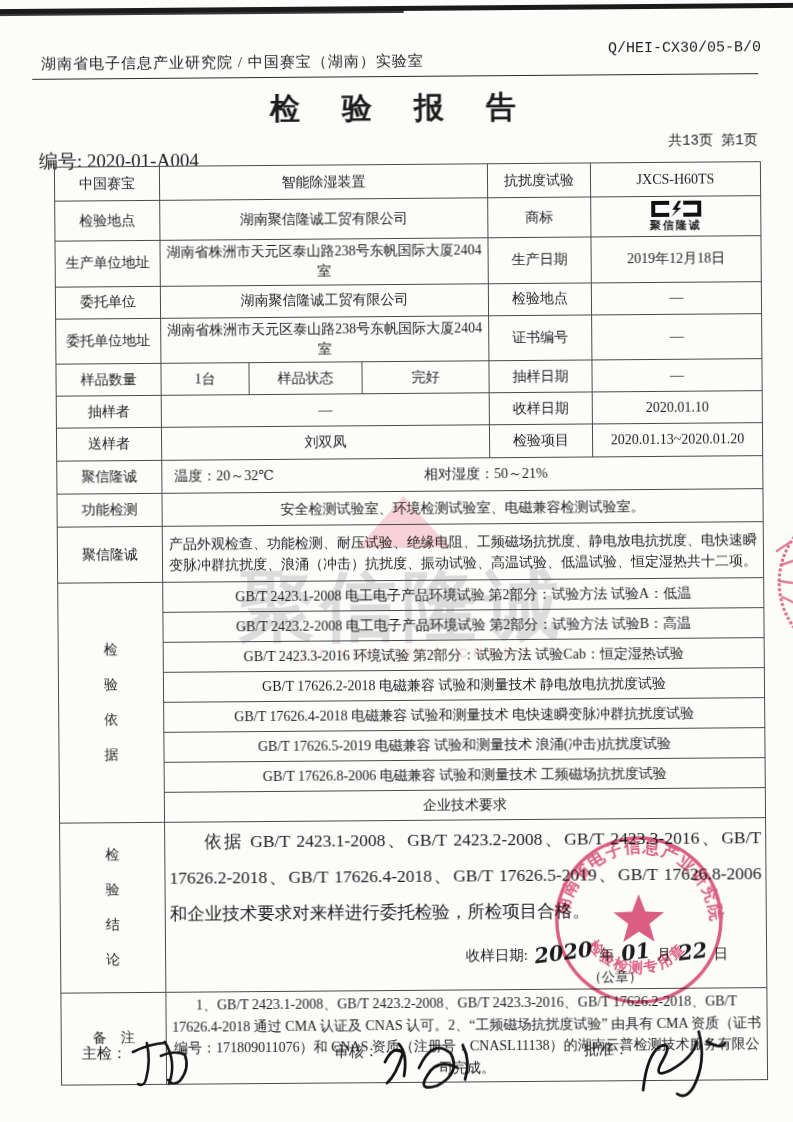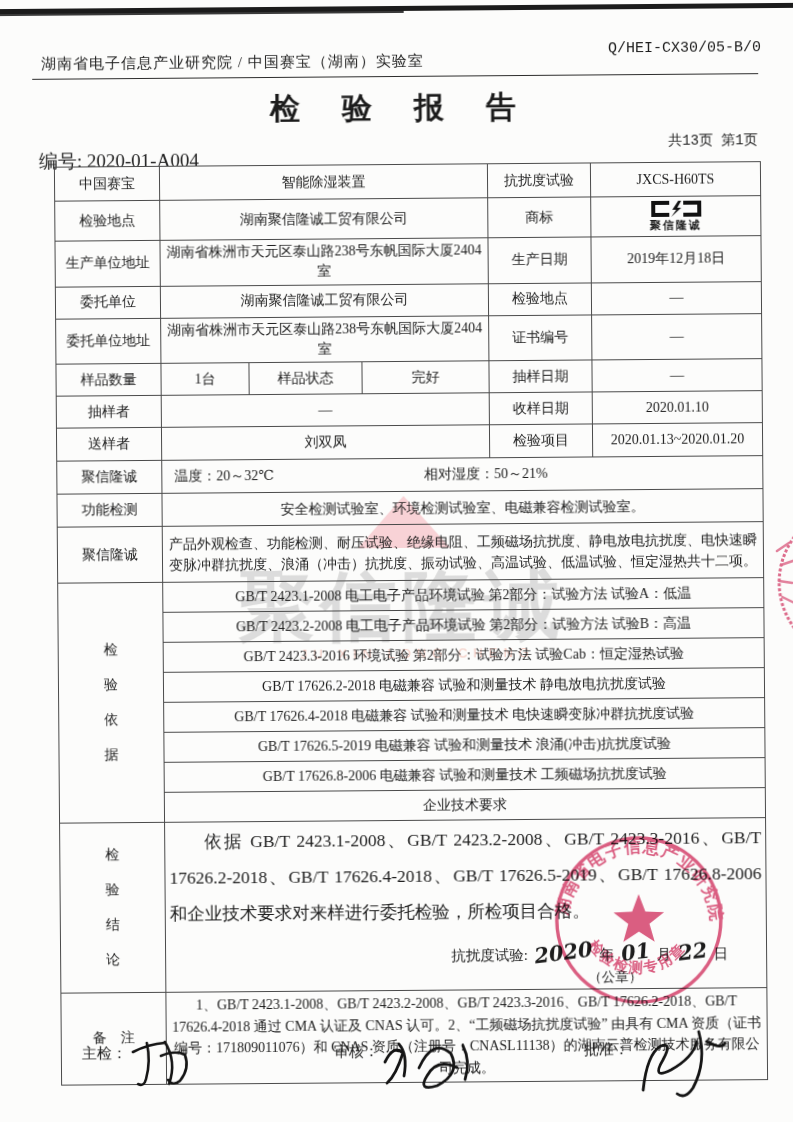--- a/index.html
+++ b/index.html
@@ -198,21 +198,21 @@
         <div class="vstack">
           <span>检</span>
           <span>验</span>
           <span>结</span>
           <span>论</span>
         </div>
       </td>
       <td colspan="5" class="concl">
         <div class="concl-text">依据 GB/T 2423.1-2008、GB/T 2423.2-2008、GB/T 2423.3-2016、GB/T 17626.2-2018、GB/T 17626.4-2018、GB/T 17626.5-2019、GB/T 17626.8-2006 和企业技术要求对来样进行委托检验，所检项目合格。</div>
         <div class="sign-row">
-          <span>抗扰度试验:</span>
+          <span>收样日期:</span>
           <span class="hand">2020</span>
           <span>年</span>
           <span class="hand">01</span>
           <span>月</span>
           <span class="hand">22</span>
           <span>日</span>
         </div>
         <div class="seal-hint">（公章）</div>
       </td>
     </tr>

